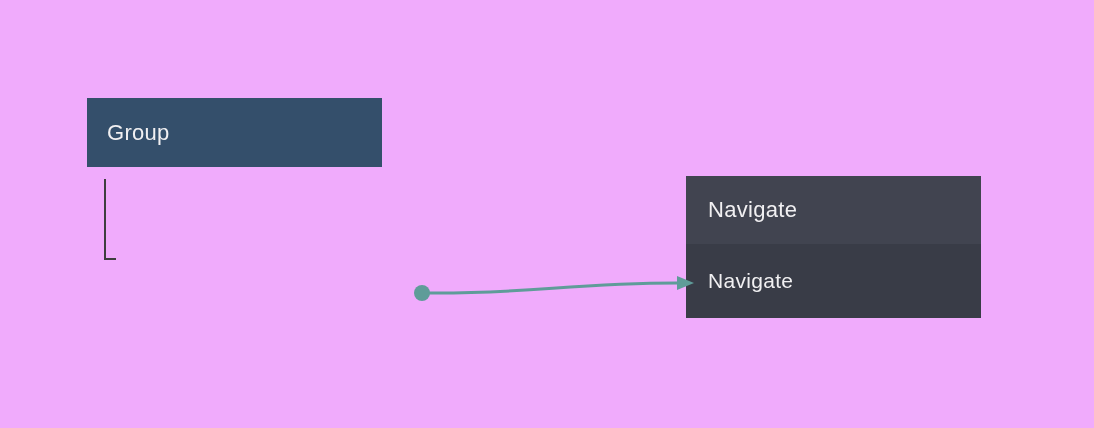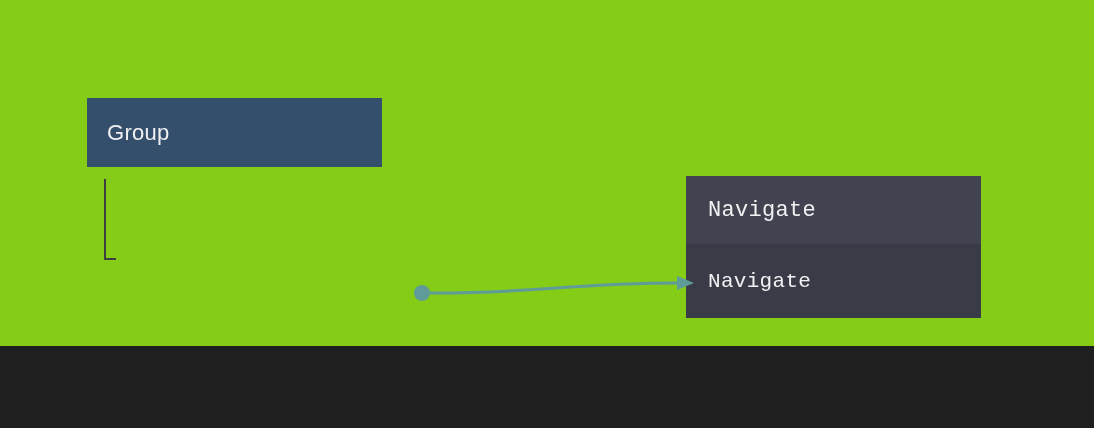--- a/index.html
+++ b/index.html
@@ -3,22 +3,22 @@
 <meta charset="utf-8">
 <style>
   html, body {
     margin: 0;
     padding: 0;
     background: #1f1f20;
   }
   .canvas {
     position: relative;
     width: 1094px;
-    height: 346px;
-    background: #84cc16;
+    height: 428px;
+    background: #f0abfc;
     overflow: hidden;
     font-family: "Liberation Sans", "DejaVu Sans", sans-serif;
     color: #f1f0f2;
   }
   .node {
     position: absolute;
     box-sizing: border-box;
   }
   .node-header {
     display: flex;
@@ -68,21 +68,21 @@
   .node-button .node-row {
     height: 72px;
     background: #2f4961;
     justify-content: flex-end;
     padding-right: 33px;
   }
 
   
   .node-navigate {
     left: 686px; top: 176px;
-    width: 295px; height: 142px; font-family: Liberation Mono, monospace;
+    width: 295px; height: 142px;
   }
   .node-navigate .node-header {
     height: 68px;
     background: #414450;
     padding-left: 22px;
   }
   .node-navigate .node-row {
     height: 74px;
     background: #393c47;
     padding-left: 22px;

